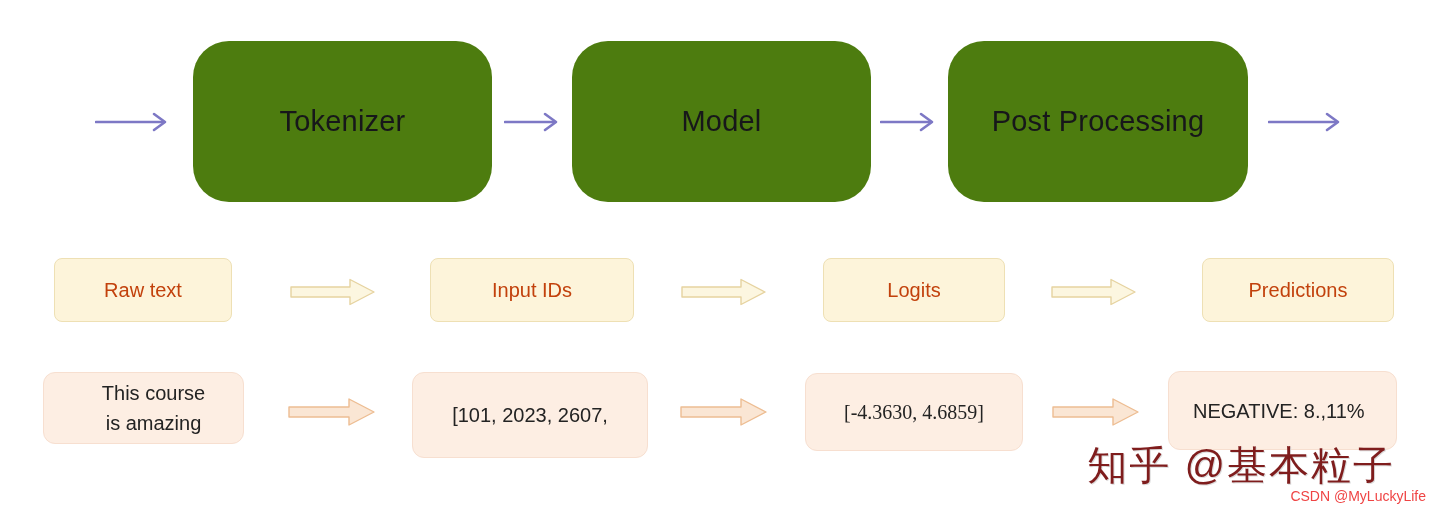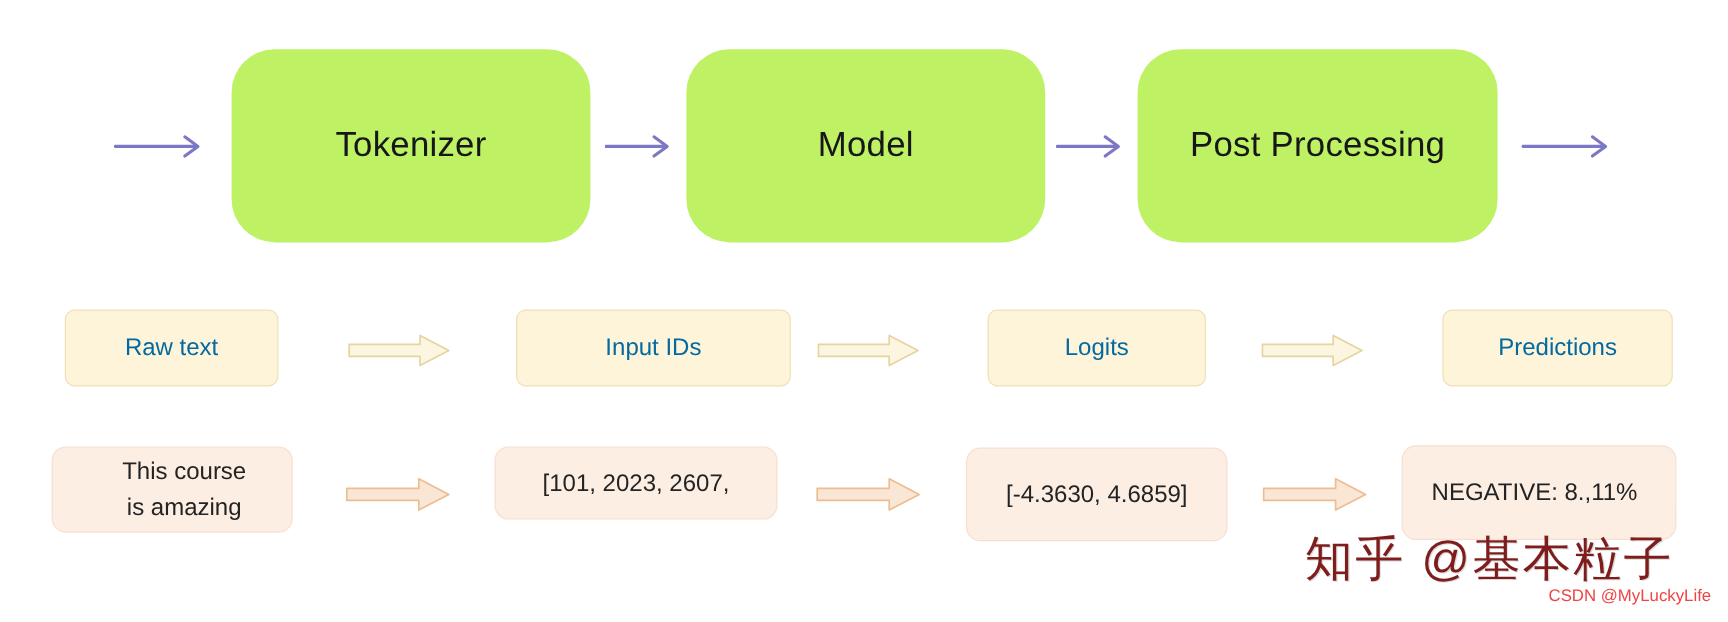--- a/index.html
+++ b/index.html
@@ -4,30 +4,30 @@
 <style>
   html,body{margin:0;padding:0;background:#ffffff;}
   #canvas{
     position:relative;width:1440px;height:518px;background:#ffffff;overflow:hidden;
     font-family:"Liberation Sans","DejaVu Sans",sans-serif;color:#262626;
   }
   .abs{position:absolute;}
 
   
   .stage-box{
-    background:#bef264;border-radius:36px;
+    background:#4d7c0f;border-radius:36px;
     display:flex;align-items:center;justify-content:center;
     font-size:29px;color:#17171a;letter-spacing:.2px;
   }
 
   
   .io-box{
     background:#fdf4da;border:1px solid #eee0b4;border-radius:8px;
     display:flex;align-items:center;justify-content:center;
-    font-size:20px;color:#0369a1;box-sizing:border-box;
+    font-size:20px;color:#c2410c;box-sizing:border-box;
   }
 
   
   .ex-box{
     background:#fdeee3;border:1px solid #f7dfd0;border-radius:12px;
     display:flex;flex-direction:column;align-items:center;justify-content:center;
     font-size:20px;line-height:30px;color:#232323;box-sizing:border-box;text-align:center;
   }
   .ex-box.left-align{align-items:flex-start;text-align:left;padding-left:24px;}
 
@@ -91,21 +91,21 @@
   <div class="abs io-box" style="left:54px;top:258px;width:178px;height:64px;">
     <span>Raw text</span>
   </div>
 
   <div class="abs block-arrow io-arrow" style="left:290px;top:277px;">
     <svg width="86" height="30" viewBox="0 0 86 30">
       <polygon points="1,10 60,10 60,2.5 84,15 60,27.5 60,20 1,20"></polygon>
     </svg>
   </div>
 
-  <div class="abs io-box" style="left:430px;top:258px;width:229px;height:64px;">
+  <div class="abs io-box" style="left:430px;top:258px;width:204px;height:64px;">
     <span>Input IDs</span>
   </div>
 
   <div class="abs block-arrow io-arrow" style="left:681px;top:277px;">
     <svg width="86" height="30" viewBox="0 0 86 30">
       <polygon points="1,10 60,10 60,2.5 84,15 60,27.5 60,20 1,20"></polygon>
     </svg>
   </div>
 
   <div class="abs io-box" style="left:823px;top:258px;width:182px;height:64px;">
@@ -126,31 +126,31 @@
     <span>This course</span>
     <span>is amazing</span>
   </div>
 
   <div class="abs block-arrow ex-arrow" style="left:288px;top:396px;">
     <svg width="88" height="32" viewBox="0 0 88 32">
       <polygon points="1,11 61,11 61,3 86,16 61,29 61,21 1,21"></polygon>
     </svg>
   </div>
 
-  <div class="abs ex-box" style="left:412px;top:372px;width:236px;height:61px;">
+  <div class="abs ex-box" style="left:412px;top:372px;width:236px;height:86px;">
     <span>[101, 2023, 2607,</span>
   </div>
 
   <div class="abs block-arrow ex-arrow" style="left:680px;top:396px;">
     <svg width="88" height="32" viewBox="0 0 88 32">
       <polygon points="1,11 61,11 61,3 86,16 61,29 61,21 1,21"></polygon>
     </svg>
   </div>
 
-  <div class="abs ex-box" style="left:805px;top:373px;width:218px;height:78px;">
+  <div class="abs ex-box" style="left:805px;top:373px;width:218px;height:78px;font-family:Liberation Serif, serif;">
     <span>[-4.3630, 4.6859]</span>
   </div>
 
   <div class="abs block-arrow ex-arrow" style="left:1052px;top:396px;">
     <svg width="88" height="32" viewBox="0 0 88 32">
       <polygon points="1,11 61,11 61,3 86,16 61,29 61,21 1,21"></polygon>
     </svg>
   </div>
 
   <div class="abs ex-box left-align" style="left:1168px;top:371px;width:229px;height:79px;">

